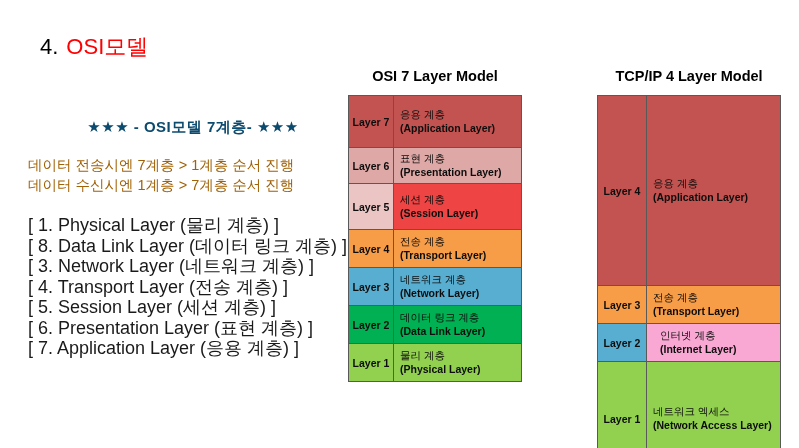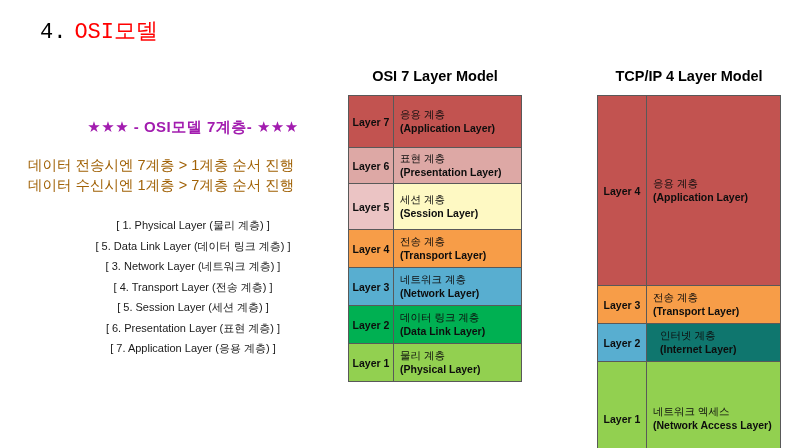--- a/index.html
+++ b/index.html
@@ -12,60 +12,58 @@
     background: #ffffff;
     font-family: "Liberation Sans", "DejaVu Sans", sans-serif;
     overflow: hidden;
     position: relative;
   }
 
   
   #slide-title {
     position: absolute;
     left: 40px;
-    top: 16px;
+    top: 32px;
     font-size: 22px;
     color: #000000;
     white-space: nowrap;
-    font-family: Liberation Mono, monospace;
   }
   #slide-title .num { color: #000000; }
   #slide-title .hl { color: #ff0000; margin-left: 8px; }
 
   
   #left-panel {
     position: absolute;
     left: 28px;
     top: 118px;
     width: 330px;
   }
   #star-heading {
     text-align: center;
     font-size: 15px;
     font-weight: bold;
-    color: #a21caf;
+    color: #0c4a6e;
     letter-spacing: 0.5px;
     margin-bottom: 18px;
     white-space: nowrap;
   }
   .flow-line {
     font-size: 14.5px;
     color: #a16207;
     line-height: 20px;
     white-space: nowrap;
   }
   #layer-list {
     margin-top: 20px;
   }
   .layer-list-item {
-    font-size: 11px;
+    font-size: 18px;
     color: #1a1a1a;
     line-height: 20.5px;
     white-space: nowrap;
-    text-align: center;
   }
 
   
   .model-block {
     position: absolute;
     top: 68px;
   }
   #osi-block   { left: 348px; width: 174px; }
   #tcpip-block { left: 597px; width: 184px; }
 
@@ -128,21 +126,21 @@
 <div id="left-panel">
   <div id="star-heading">★★★ - OSI모델 7계층- ★★★</div>
 
   <div>
     <div class="flow-line">데이터 전송시엔 7계층 &gt; 1계층 순서 진행</div>
     <div class="flow-line">데이터 수신시엔 1계층 &gt; 7계층 순서 진행</div>
   </div>
 
   <div id="layer-list">
     <div class="layer-list-item">[ 1. Physical Layer (물리 계층) ]</div>
-    <div class="layer-list-item">[ 5. Data Link Layer (데이터 링크 계층) ]</div>
+    <div class="layer-list-item">[ 8. Data Link Layer (데이터 링크 계층) ]</div>
     <div class="layer-list-item">[ 3. Network Layer (네트워크 계층) ]</div>
     <div class="layer-list-item">[ 4. Transport Layer (전송 계층) ]</div>
     <div class="layer-list-item">[ 5. Session Layer (세션 계층) ]</div>
     <div class="layer-list-item">[ 6. Presentation Layer (표현 계층) ]</div>
     <div class="layer-list-item">[ 7. Application Layer (응용 계층) ]</div>
   </div>
 </div>
 
 <div class="model-block" id="osi-block">
   <div class="model-heading">OSI 7 Layer Model</div>
@@ -157,21 +155,21 @@
         </tr>
         <tr style="height: 28px;">
           <td class="lbl-cell" rowspan="1" style="background: rgb(221, 168, 165);">Layer 6</td>
           <td class="name-cell" rowspan="1" style="background: rgb(221, 168, 165);">
             <span class="name-ko">표현 계층</span>
             <span class="name-en">(Presentation Layer)</span>
           </td>
         </tr>
         <tr style="height: 46px;">
           <td class="lbl-cell" rowspan="1" style="background: rgb(235, 196, 196);">Layer 5</td>
-          <td class="name-cell" rowspan="1" style="background: #fef9c3;">
+          <td class="name-cell" rowspan="1" style="background: #ef4444;">
             <span class="name-ko">세션 계층</span>
             <span class="name-en">(Session Layer)</span>
           </td>
         </tr>
         <tr style="height: 38px;">
           <td class="lbl-cell" rowspan="1" style="background: rgb(247, 157, 72);">Layer 4</td>
           <td class="name-cell" rowspan="1" style="background: rgb(247, 157, 72);">
             <span class="name-ko">전송 계층</span>
             <span class="name-en">(Transport Layer)</span>
           </td>
@@ -216,21 +214,21 @@
         <tr style="height: 38px;"></tr>
         <tr style="height: 38px;">
           <td class="lbl-cell" rowspan="1" style="background: rgb(247, 157, 72);">Layer 3</td>
           <td class="name-cell" rowspan="1" style="background: rgb(247, 157, 72);">
             <span class="name-ko">전송 계층</span>
             <span class="name-en">(Transport Layer)</span>
           </td>
         </tr>
         <tr style="height: 38px;">
           <td class="lbl-cell" rowspan="1" style="background: rgb(88, 174, 208);">Layer 2</td>
-          <td class="name-cell" rowspan="1" style="background: #0f766e; padding-left: 13px;">
+          <td class="name-cell" rowspan="1" style="background: #f9a8d4; padding-left: 13px;">
             <span class="name-ko">인터넷 계층</span>
             <span class="name-en">(Internet Layer)</span>
           </td>
         </tr>
         <tr style="height: 76px;">
           <td class="lbl-cell" rowspan="2" style="background: rgb(146, 208, 80);">Layer 1</td>
           <td class="name-cell" rowspan="2" style="background: rgb(146, 208, 80);">
             <span class="name-ko">네트워크 엑세스</span>
             <span class="name-en">(Network Access Layer)</span>
           </td>

